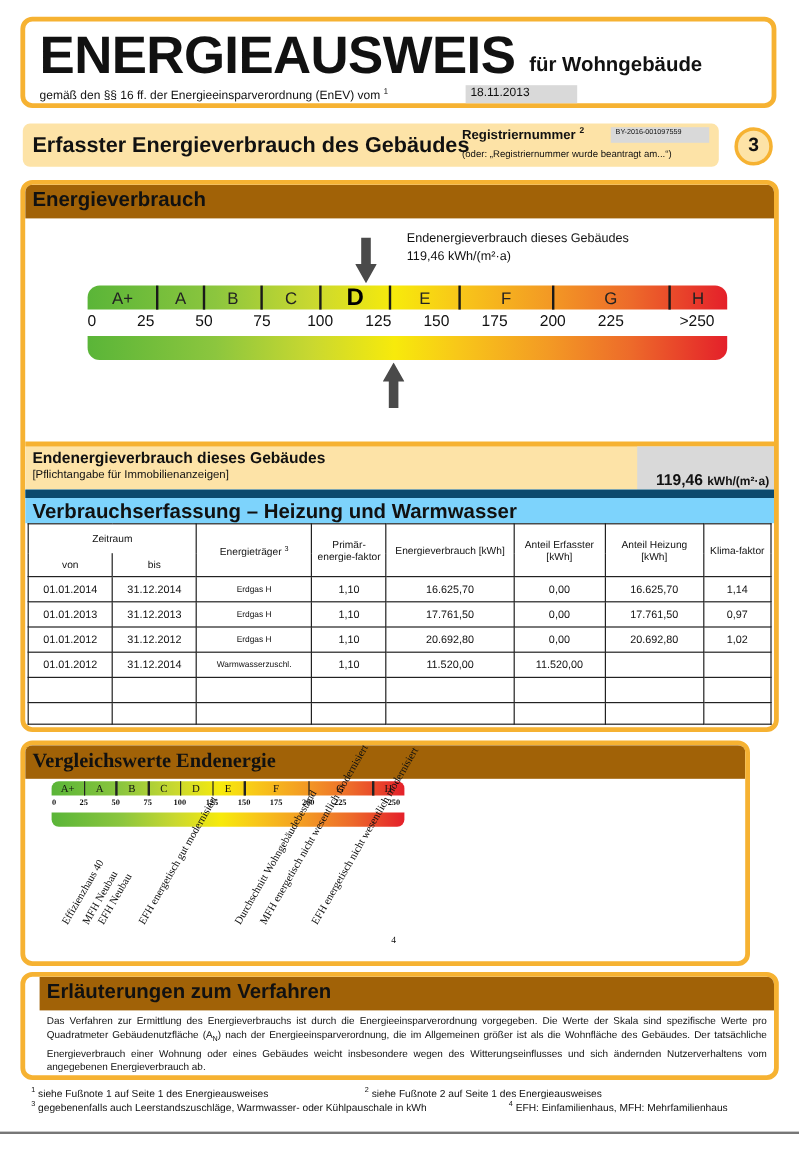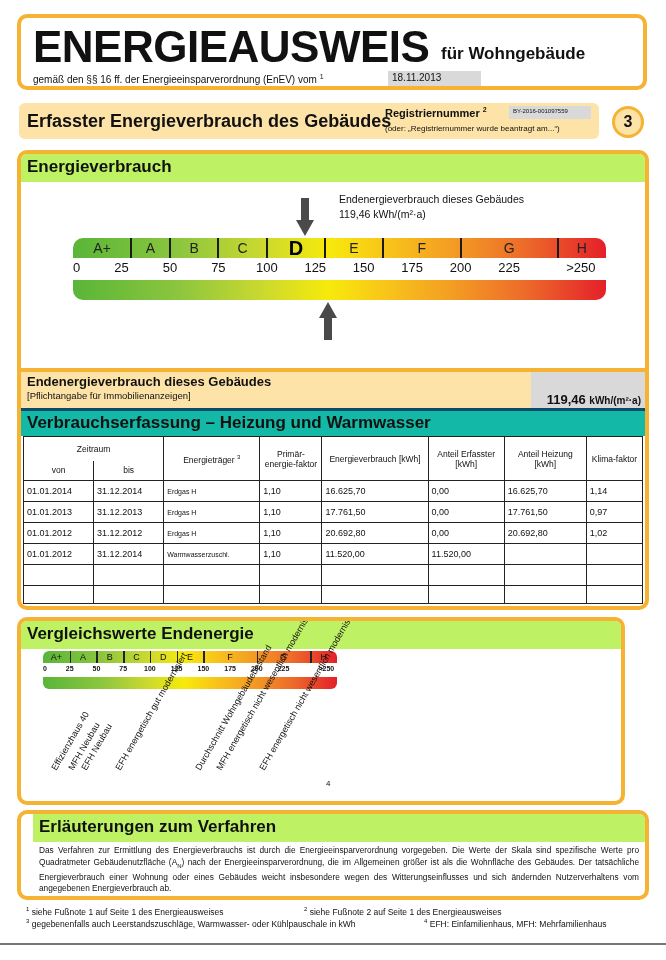--- a/index.html
+++ b/index.html
@@ -33,25 +33,25 @@
       left: 612px; top: 106px; width: 32px; height: 32px; border-radius: 50%;
       border: 3px solid #f6b232; background: #fde3a7;
       font-size: 16px; font-weight: bold; text-align: center; line-height: 26px;
     }
 
     
     .section {
       border: 4px solid #f6b232; border-radius: 10px; background: #fff; overflow: hidden;
     }
     .sec-head {
-      background: #bef264; font-weight: bold; font-size: 17px; padding: 3px 6px; height: 28px;
+      background: #a16207; font-weight: bold; font-size: 17px; padding: 3px 6px; height: 28px;
     }
 
     .sec-energy { left: 17px; top: 150px; width: 632px; height: 460px; }
-    .sec-vergleich { left: 17px; top: 617px; width: 608px; height: 188px; }
+    .sec-vergleich { left: 17px; top: 617px; width: 608px; height: 188px; font-family: Liberation Serif, serif; }
     .sec-erlaut { left: 17px; top: 810px; width: 632px; height: 90px; padding-left: 12px; }
 
     
     .scale-wrap { left: 52px; top: 84px; width: 533px; }
     .arrow-down { left: 238px; top: 44px; width: 18px; height: 38px; }
     .end-label { left: 318px; top: 38px; font-size: 10.5px; line-height: 15px; }
     .bar-top {
       height: 20px; border-radius: 10px 10px 0 0; position: absolute; left: 0; top: 0; width: 533px;
       background: linear-gradient(to right, #5ab538 0%, #8cc63e 20%, #c9d830 35%, #f7ea0b 48%, #f8c719 58%, #f39a24 72%, #ed6a2a 85%, #e4202a 100%);
     }
@@ -70,34 +70,34 @@
       left: 0; top: 214px; width: 624px; height: 40px; background: #fde3a7;
       border-top: 4px solid #f6b232;
     }
     .end-sum-title { left: 6px; top: 2px; font-size: 13px; font-weight: bold; }
     .end-sum-sub { left: 6px; top: 18px; font-size: 9.5px; }
     .end-sum-val { left: 510px; top: 0; width: 114px; height: 36px; background: #d9d9d9; }
     .end-sum-num { right: 4px; bottom: 1px; font-size: 13px; font-weight: bold; white-space: nowrap; }
     .end-sum-num span { font-size: 10px; text-align: right; }
 
     .verb-head {
-      left: 0; top: 254px; width: 624px; height: 28px; background: #14b8a6;
-      border-top: 3px solid #0c4a6e; font-size: 17px; font-weight: bold; padding: 2px 6px;
+      left: 0; top: 254px; width: 624px; height: 28px; background: #7dd3fc;
+      border-top: 7px solid #0c4a6e; font-size: 17px; font-weight: bold; padding: 2px 6px;
     }
 
     table.verb {
       position: absolute; left: 2px; top: 282px; width: 620px; border-collapse: collapse;
       font-size: 8.5px;
     }
     table.verb th, table.verb td { border: 1px solid #222; padding: 0 3px; }
     table.verb th { font-weight: normal; text-align: center; line-height: 10px; }
     table.verb th.top { height: 25px; vertical-align: bottom; border-bottom: none; }
     table.verb th.sub { height: 20px; }
-    table.verb td { height: 21px; text-align: left; font-size: 9px; }
-    table.verb td.left { text-align: left; }
+    table.verb td { height: 21px; text-align: center; font-size: 9px; }
+    table.verb td.left { text-align: center; }
     table.verb td.carrier { font-size: 7px; }
     table.verb tr.spacer td { height: 21px; }
     table.verb tr.spacer2 td { height: 18px; }
 
     
     .vg-scale { left: 22px; top: 30px; width: 294px; }
     .vg-bar-top { position: absolute; left: 0; top: 0; width: 294px; height: 12px; border-radius: 6px 6px 0 0;
       background: linear-gradient(to right, #5ab538 0%, #8cc63e 20%, #c9d830 35%, #f7ea0b 48%, #f8c719 58%, #f39a24 72%, #ed6a2a 85%, #e4202a 100%); }
     .vg-bar-bot { position: absolute; left: 0; top: 26px; width: 294px; height: 12px; border-radius: 0 0 6px 6px;
       background: linear-gradient(to right, #5ab538 0%, #8cc63e 20%, #c9d830 35%, #f7ea0b 48%, #f8c719 58%, #f39a24 72%, #ed6a2a 85%, #e4202a 100%); }

